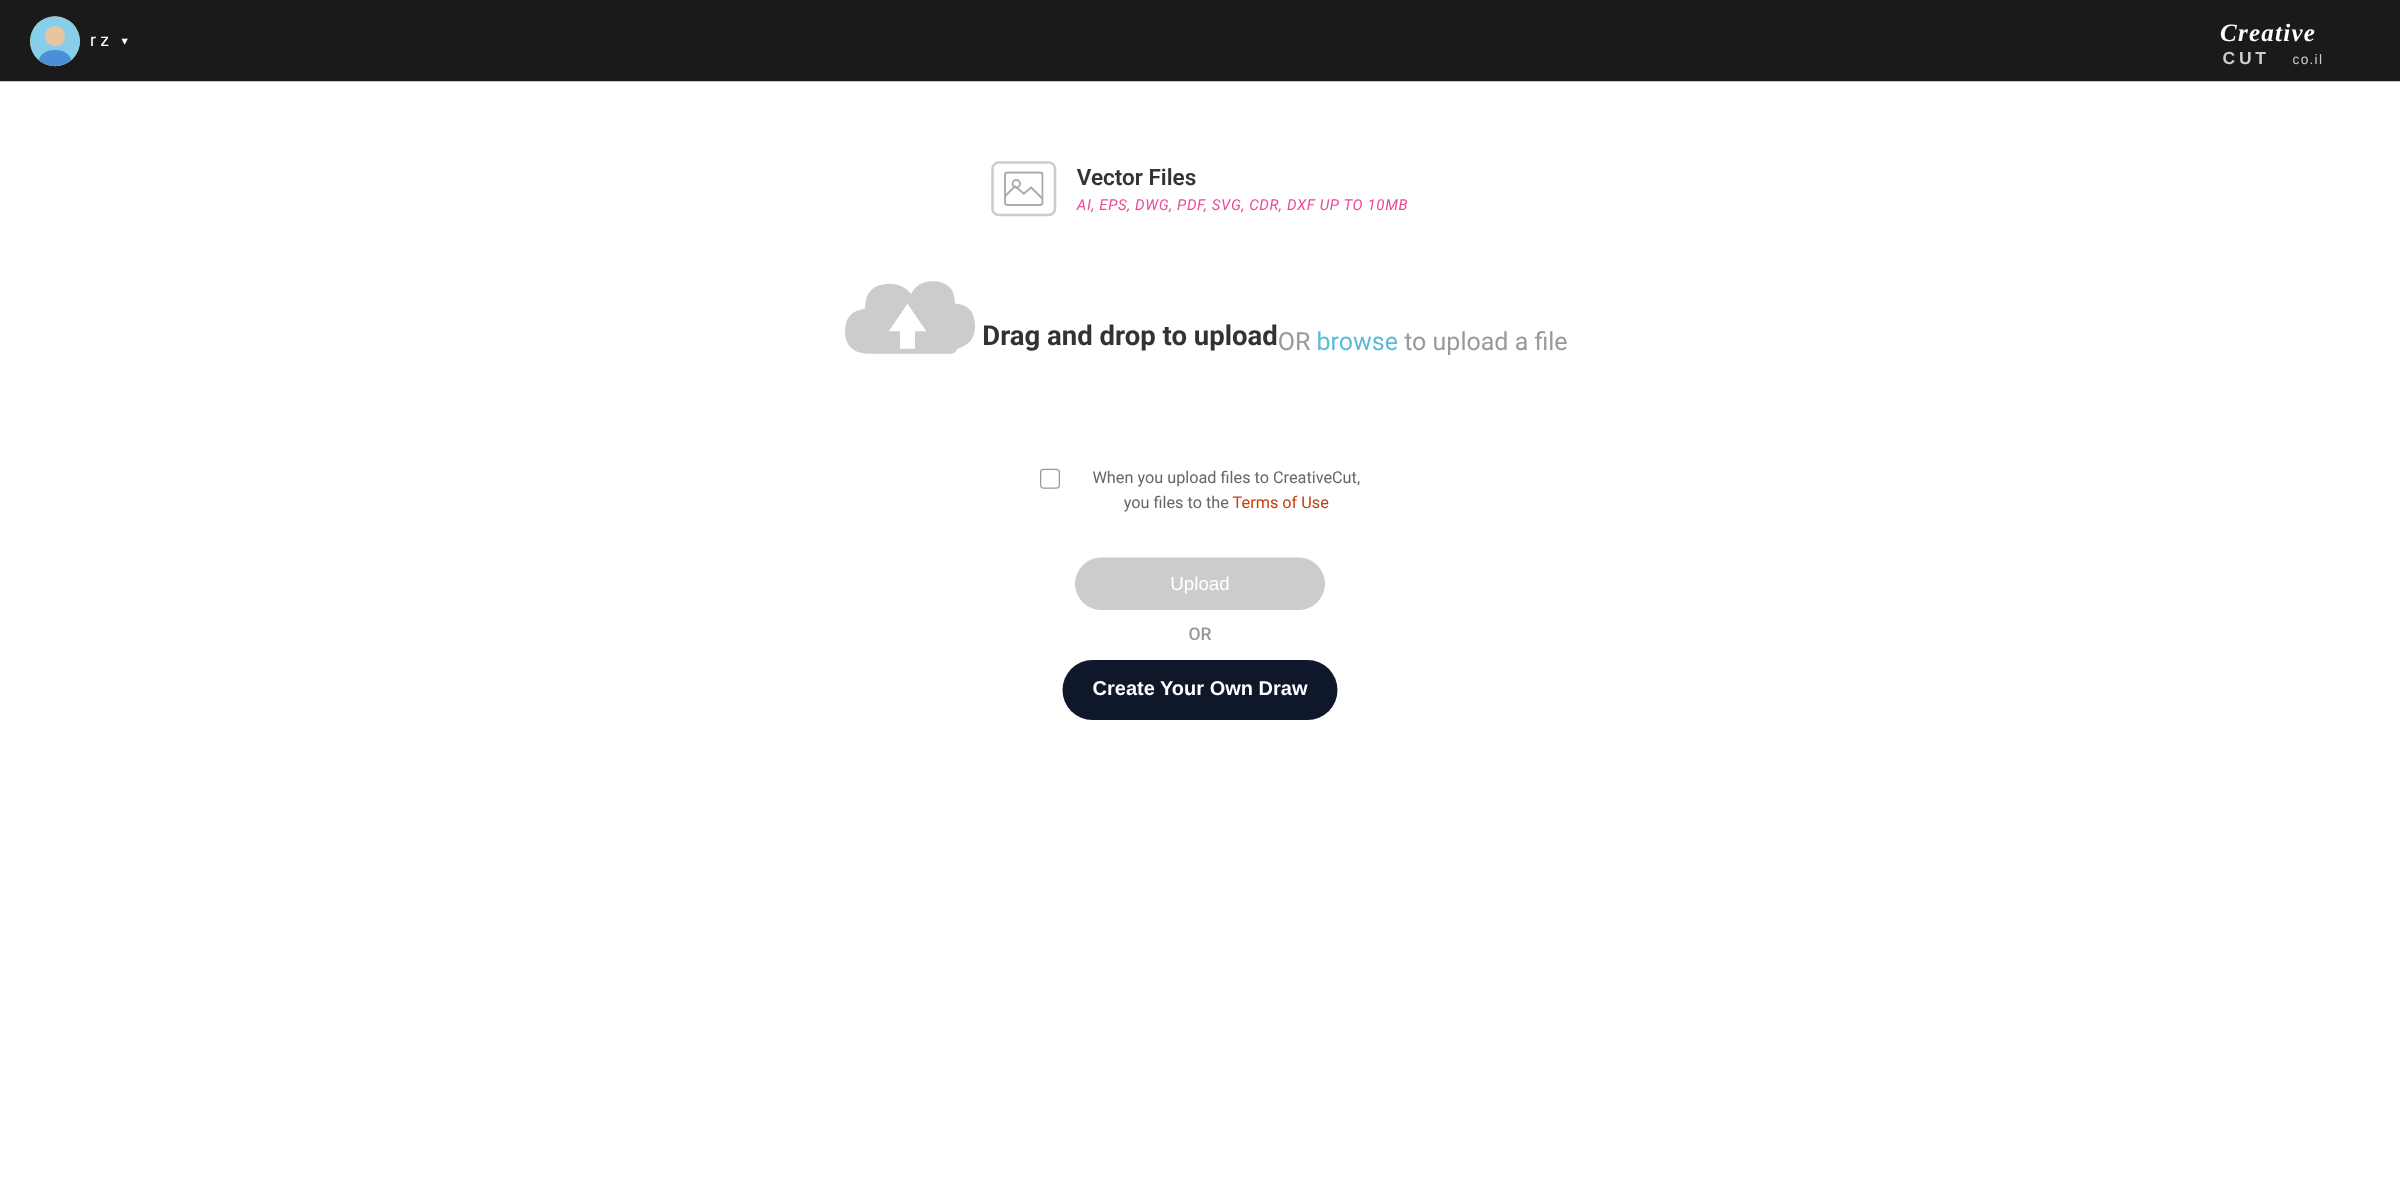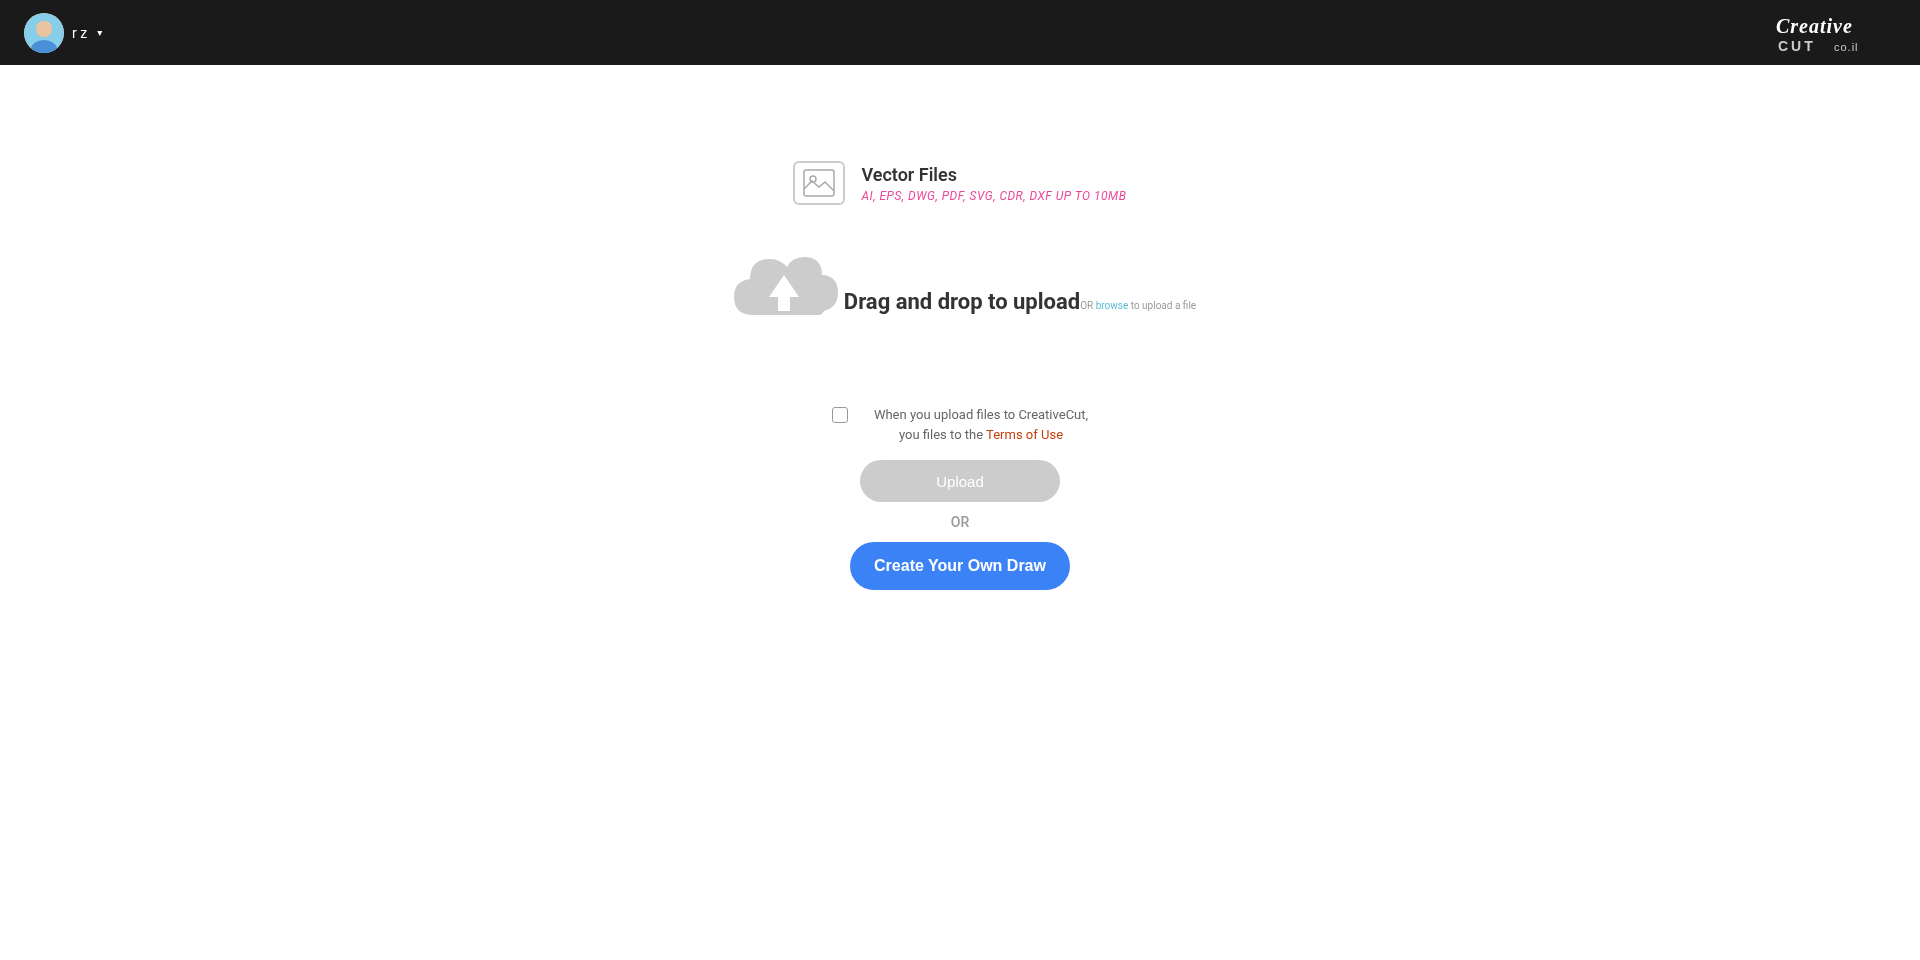--- a/index.html
+++ b/index.html
@@ -59,21 +59,21 @@
       display: flex;
       align-items: center;
       text-decoration: underline;
     }
 
     
     .main {
       display: flex;
       flex-direction: column;
       align-items: center;
-      padding-top: 96px;
+      padding-top: 64px;
       min-height: calc(960px - 64px);
     }
 
     
     .vector-info {
       display: flex;
       align-items: center;
       gap: 16px;
       margin-bottom: 40px;
     }
@@ -126,21 +126,21 @@
     }
 
     .drag-drop-title {
       font-size: 22px;
       font-weight: 700;
       color: #333333;
       margin-bottom: 8px;
     }
 
     .drag-drop-subtitle {
-      font-size: 10px;
+      font-size: 20px;
       color: #999999;
     }
 
     .drag-drop-subtitle .browse-link {
       color: #5bbcd6;
       text-decoration: none;
       cursor: pointer;
     }
 
     
@@ -188,35 +188,36 @@
       width: 200px;
       height: 42px;
       border-radius: 21px;
       background: #cccccc;
       border: none;
       color: #ffffff;
       font-size: 15px;
       font-weight: 500;
       cursor: pointer;
       margin-bottom: 12px;
+      margin-top: 18px;
     }
 
     .or-text {
       font-size: 14px;
       color: #999999;
       margin-bottom: 12px;
       font-weight: 500;
     }
 
     
     .create-draw-button {
       width: 220px;
       height: 48px;
       border-radius: 24px;
-      background: #3b82f6;
+      background: #0f172a;
       border: none;
       color: #ffffff;
       font-size: 16px;
       font-weight: 600;
       cursor: pointer;
     }
   </style>
 </head>
 <body>
 

